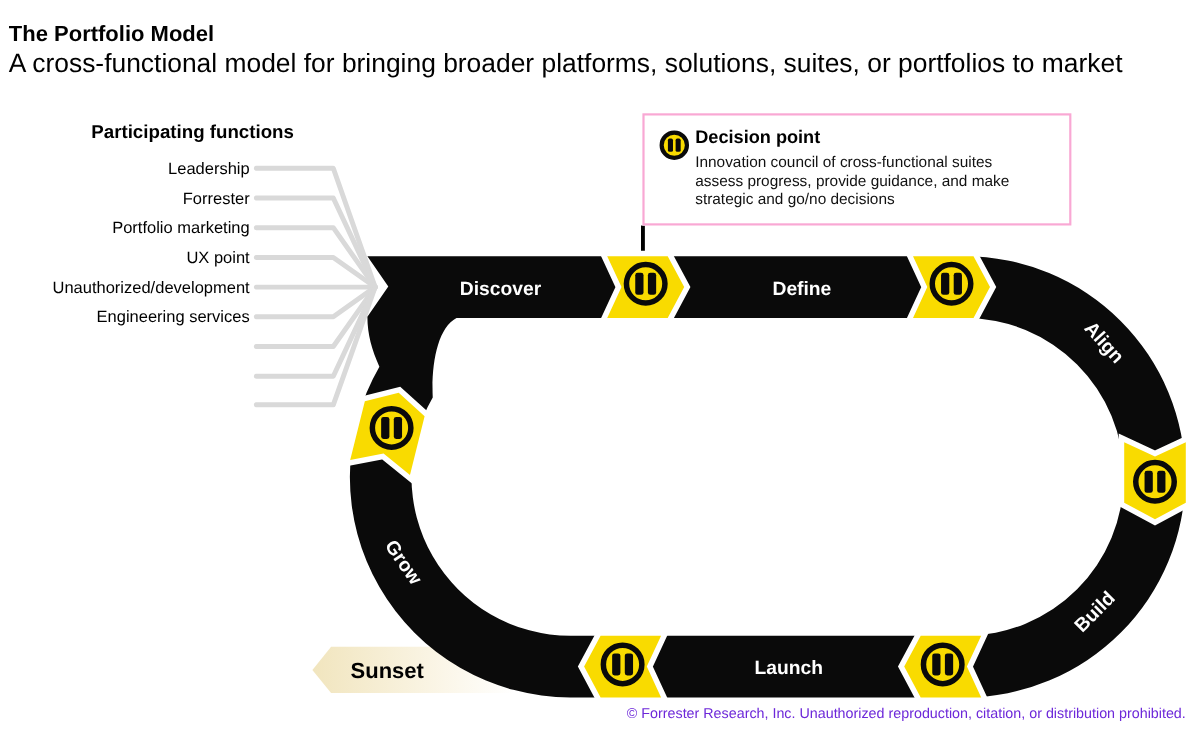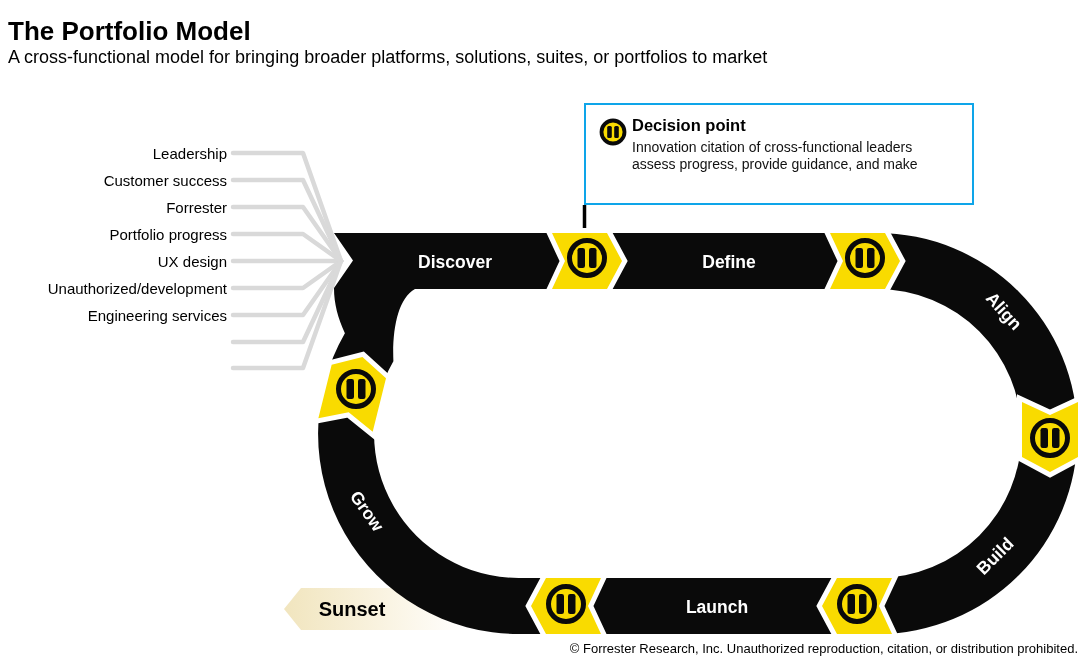--- a/index.html
+++ b/index.html
@@ -1,35 +1,35 @@
 <!DOCTYPE html>
 <html><head>
 <meta charset="utf-8">
 <style>
   html,body{margin:0;padding:0;background:#fff;}
   .page{
     position:relative;width:1085px;height:664px;background:#fff;overflow:hidden;
     font-family:"Liberation Sans", sans-serif;color:#000;
   }
   .abs{position:absolute;}
-  .title{left:8px;top:18px;font-size:26px;font-weight:bold;line-height:26px;}
-  .subtitle{left:8px;top:45px;font-size:18px;line-height:25px;}
+  .title{left:8px;top:18px;font-size:20px;font-weight:bold;line-height:26px;}
+  .subtitle{left:8px;top:45px;font-size:24px;line-height:25px;}
   .pf-heading{left:83px;top:110px;font-size:17px;font-weight:bold;}
   .pf-list{left:0;top:140px;width:227px;}
   .pf-item{height:27px;line-height:27px;font-size:15px;text-align:right;white-space:nowrap;}
   svg.layer{position:absolute;left:0;top:0;}
   .dp-box{
-    left:584px;top:103px;width:390px;height:102px;border:2px solid #0ea5e9;background:#fff;
+    left:584px;top:103px;width:390px;height:102px;border:2px solid #f9a8d4;background:#fff;
     box-sizing:border-box;
   }
   .dp-icon{position:absolute;left:12px;top:12px;}
   .dp-title{position:absolute;left:46px;top:11px;font-size:16.5px;font-weight:bold;}
   .dp-desc{position:absolute;left:46px;top:34px;font-size:14px;line-height:16.5px;color:#111;}
   .footer{
-    right:7px;top:641px;font-size:13px;color:#000000;white-space:nowrap;
+    right:7px;top:641px;font-size:13px;color:#6d28d9;white-space:nowrap;
   }
   .phase-text{fill:#fff;font-weight:bold;font-size:17.5px;font-family:"Liberation Sans",sans-serif;}
   .sunset-text{fill:#000;font-weight:bold;font-size:20px;font-family:"Liberation Sans",sans-serif;}
 </style>
 </head>
 <body>
 
 <div class="page">
 
   <svg class="layer" width="1085" height="664" viewBox="0 0 1085 664">
@@ -118,38 +118,39 @@
     <text class="phase-text" x="729" y="268" text-anchor="middle">Define</text>
     <text class="phase-text" text-anchor="middle" transform="translate(1004,311) rotate(48)" y="6">Align</text>
     <text class="phase-text" text-anchor="middle" transform="translate(995,556) rotate(-45)" y="6">Build</text>
     <text class="phase-text" x="717" y="613" text-anchor="middle">Launch</text>
     <text class="phase-text" text-anchor="middle" transform="translate(367,511) rotate(55)" y="6">Grow</text>
   </svg>
 
   <div class="abs title">The Portfolio Model</div>
   <div class="abs subtitle">A cross-functional model for bringing broader platforms, solutions, suites, or portfolios to market</div>
 
+  <div class="abs pf-heading">Participating functions</div>
 
   <div class="abs pf-list">
     <div class="pf-item">Leadership</div>
-    <div class="pf-item">Customer success</div>
     <div class="pf-item">Forrester</div>
-    <div class="pf-item">Portfolio progress</div>
-    <div class="pf-item">UX design</div>
+    <div class="pf-item">Portfolio marketing</div>
+    <div class="pf-item">UX point</div>
     <div class="pf-item">Unauthorized/development</div>
     <div class="pf-item">Engineering services</div>
   </div>
 
   <div class="abs dp-box">
     <svg class="dp-icon" width="30" height="30" viewBox="0 0 30 30">
       <circle cx="15" cy="15" r="11.5" fill="#F9DB00" stroke="#0A0A0A" stroke-width="3.8"></circle>
       <rect x="9.2" y="9" width="4.6" height="12" rx="1.5" fill="#0A0A0A"></rect>
       <rect x="16.2" y="9" width="4.6" height="12" rx="1.5" fill="#0A0A0A"></rect>
     </svg>
     <div class="dp-title">Decision point</div>
     <div class="dp-desc">
-      <div>Innovation citation of cross-functional leaders</div>
+      <div>Innovation council of cross-functional suites</div>
       <div>assess progress, provide guidance, and make</div>
+      <div>strategic and go/no decisions</div>
     </div>
   </div>
 
   <div class="abs footer">© Forrester Research, Inc. Unauthorized reproduction, citation, or distribution prohibited.</div>
 </div>
 
 </body></html>

